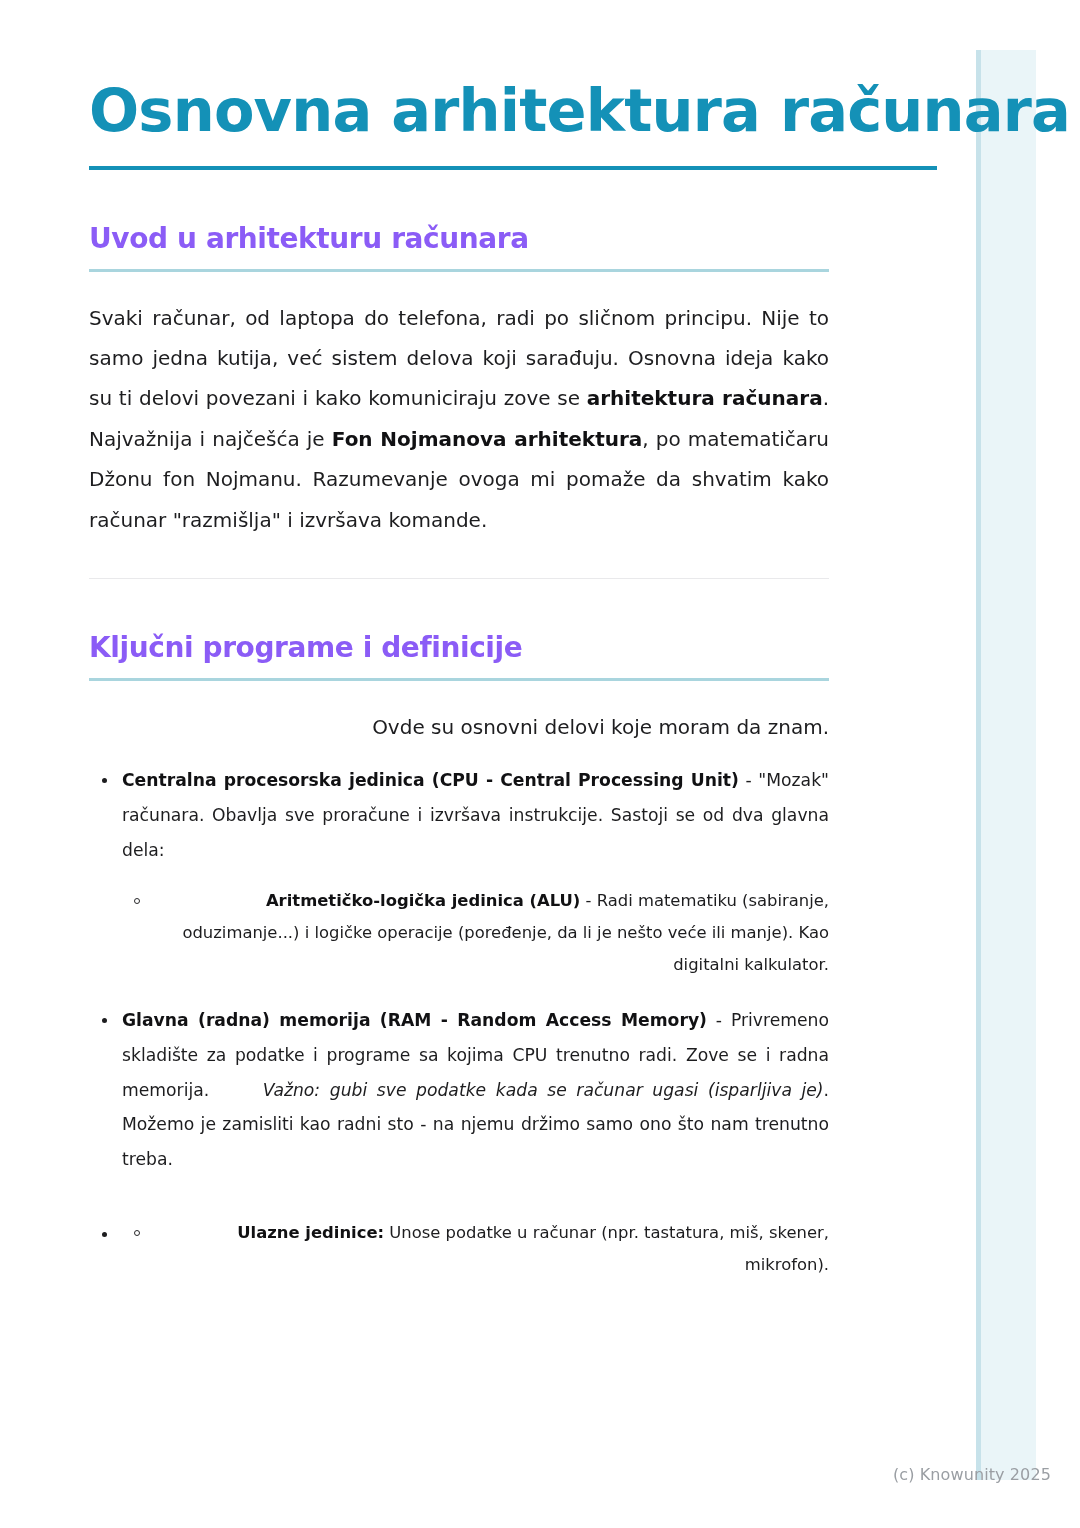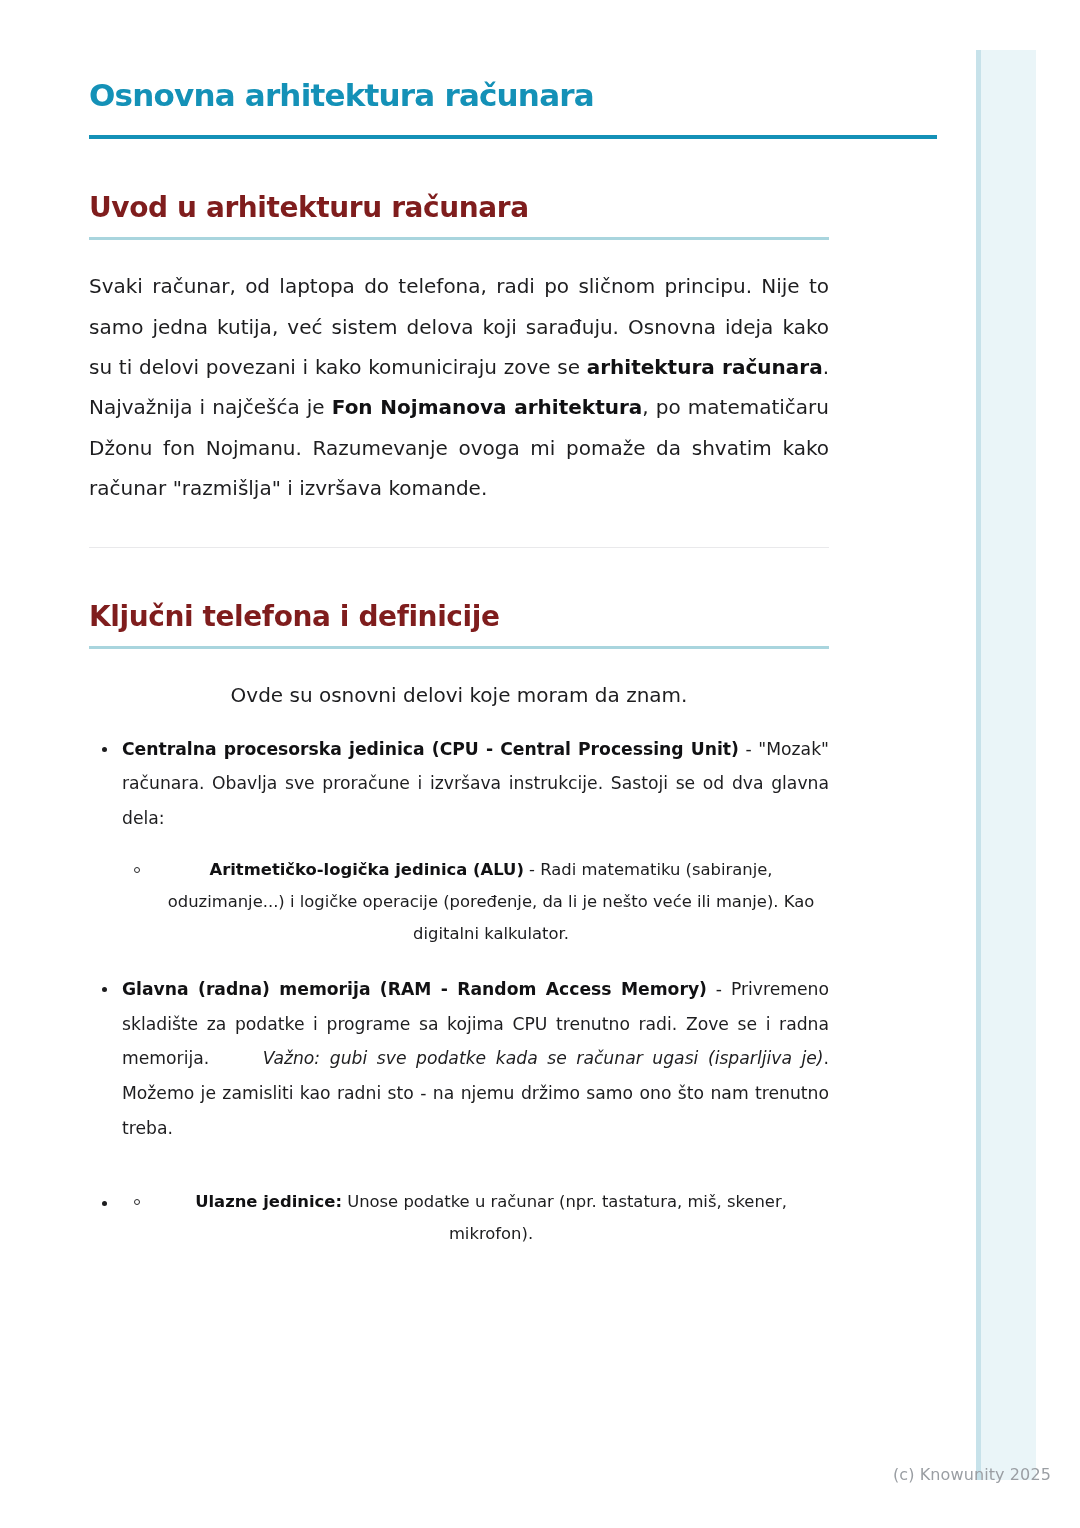--- a/index.html
+++ b/index.html
@@ -45,21 +45,21 @@
   #content {
     position: absolute;
     left: 89px;
     top: 78px;
     width: 740px;
   }
 
   
   .doc-title {
     font-family: "DejaVu Sans", sans-serif;
-    font-size: 31px;
+    font-size: 59px;
     line-height: 1.12;
     font-weight: bold;
     color: #1491b7;
     letter-spacing: -0.8px;
     margin: 0;
     white-space: nowrap;
   }
   .title-rule {
     margin-top: 22px;
     width: 848px;
@@ -67,42 +67,42 @@
     background: #1491b7;
   }
 
   
   .section {
     margin-top: 0;
   }
   .section-heading {
     font-size: 28px;
     font-weight: bold;
-    color: #7f1d1d;
+    color: #8b5cf6;
     letter-spacing: -0.4px;
     margin: 0;
     line-height: 1.2;
   }
   .heading-rule {
     margin-top: 13px;
     width: 740px;
     height: 3px;
     background: #a9d5de;
   }
 
   
   .para {
     font-size: 20px;
     line-height: 2.02;
     color: #1d1d1f;
     text-align: justify;
     margin: 0;
   }
   .para-left {
-    text-align: center;
+    text-align: right;
   }
   b, strong { font-weight: bold; color: #111113; }
   i, em { font-style: italic; margin-left: 44px; }
 
   
   .soft-divider {
     width: 740px;
     height: 1px;
     background: #e9e9eb;
   }
@@ -138,21 +138,21 @@
     list-style: none;
     margin: 18px 0 0 0;
     padding: 0;
   }
   ul.level2 > li {
     position: relative;
     padding-left: 31px;
     font-size: 16.4px;
     line-height: 1.95;
     color: #1d1d1f;
-    text-align: center;
+    text-align: right;
     margin-bottom: 16px;
   }
   ul.level2 > li:last-child { margin-bottom: 0; }
   ul.level2 > li > .bullet-ring {
     position: absolute;
     left: 12px;
     top: 13px;
     width: 6px;
     height: 6px;
     border-radius: 50%;
@@ -196,21 +196,21 @@
       <div class="heading-rule"></div>
       <div class="gap-md"></div>
       <p class="para"><span>Svaki računar, od laptopa do telefona, radi po sličnom principu. Nije to samo jedna kutija, već sistem delova koji sarađuju. Osnovna ideja kako su ti delovi povezani i kako komuniciraju zove se </span><b>arhitektura računara</b><span>. Najvažnija i najčešća je </span><b>Fon Nojmanova arhitektura</b><span>, po matematičaru Džonu fon Nojmanu. Razumevanje ovoga mi pomaže da shvatim kako računar "razmišlja" i izvršava komande.</span></p>
     </div>
 
     <div class="gap-lg"></div>
     <div class="soft-divider"></div>
     <div class="gap-xl"></div>
 
     <div class="section">
-      <h2 class="section-heading">Ključni telefona i definicije</h2>
+      <h2 class="section-heading">Ključni programe i definicije</h2>
       <div class="heading-rule"></div>
       <div class="gap-md"></div>
       <p class="para para-left">Ovde su osnovni delovi koje moram da znam.</p>
       <div class="gap-sm"></div>
       <ul class="level1">
           <li><span class="bullet-dot"></span><span class="li-body"><b>Centralna procesorska jedinica (CPU - Central Processing Unit)</b><span> - "Mozak" računara. Obavlja sve proračune i izvršava instrukcije. Sastoji se od dva glavna dela:</span></span><ul class="level2">
               <li><span class="bullet-ring"></span><span><b>Aritmetičko-logička jedinica (ALU)</b><span> - Radi matematiku (sabiranje, oduzimanje...) i logičke operacije (poređenje, da li je nešto veće ili manje). Kao digitalni kalkulator.</span></span></li>
             </ul><div style="height: 22px;"></div></li>
           <li><span class="bullet-dot"></span><span class="li-body"><b>Glavna (radna) memorija (RAM - Random Access Memory)</b><span> - Privremeno skladište za podatke i programe sa kojima CPU trenutno radi. Zove se i radna memorija. </span><i>Važno: gubi sve podatke kada se računar ugasi (isparljiva je)</i><span>. Možemo je zamisliti kao radni sto - na njemu držimo samo ono što nam trenutno treba.</span></span><div style="height: 22px;"></div></li>
           <li><span class="bullet-dot"></span><ul class="level2">

